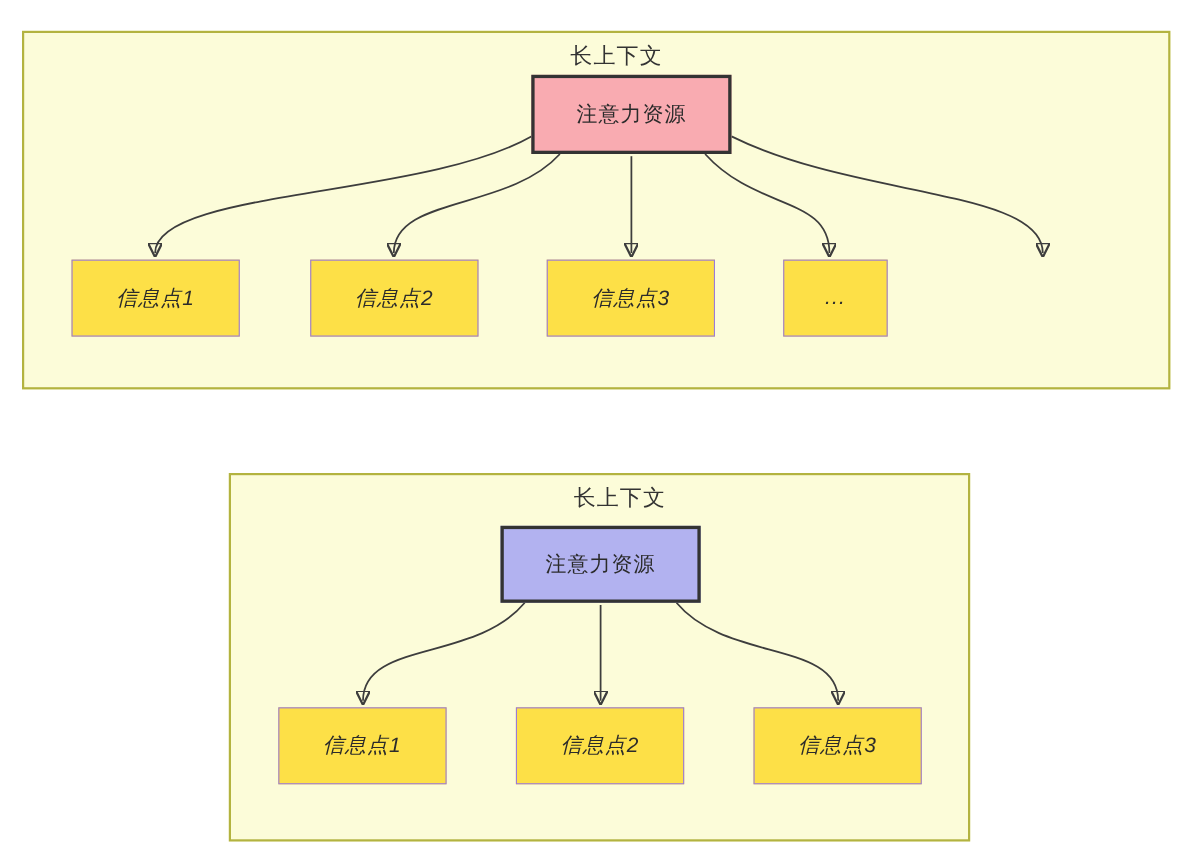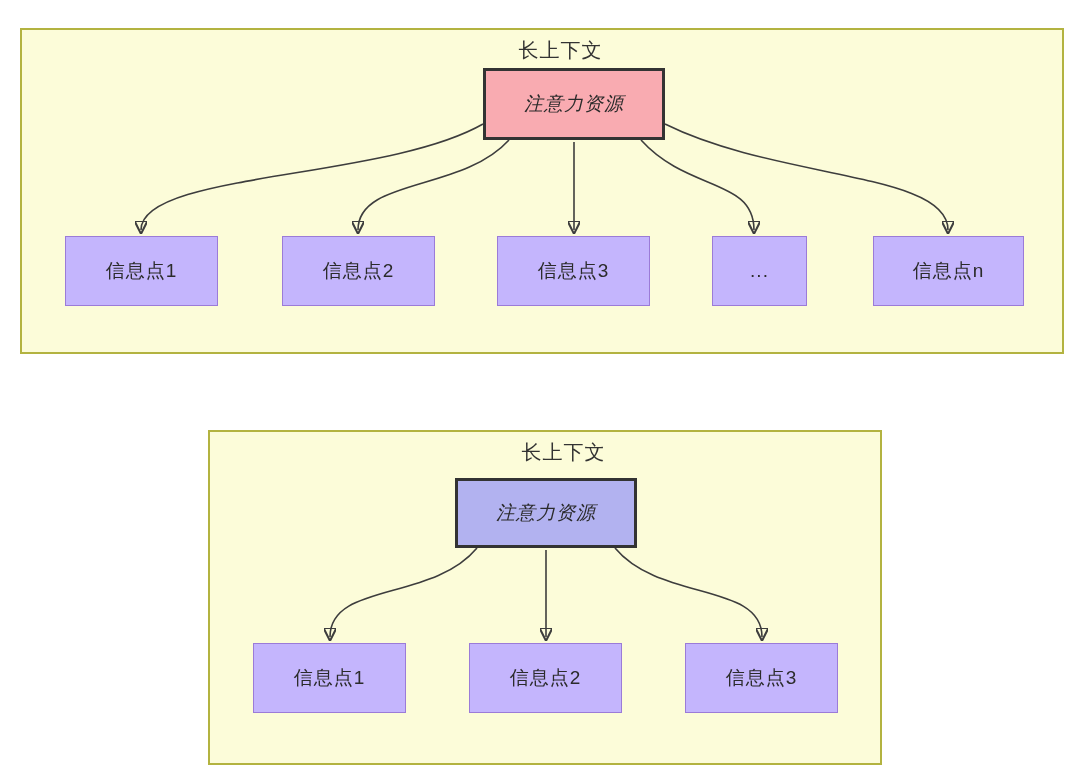--- a/index.html
+++ b/index.html
@@ -35,27 +35,27 @@
   svg.connectors path { fill: none; stroke: #3D3D3D; stroke-width: 1.6px; }
 
   .node {
     position: absolute; z-index: 3;
     display: flex; align-items: center; justify-content: center;
     font-size: 19px; color: #2B2B2B;
     letter-spacing: 1px;
   }
   .node-source {
     border: 3px solid #333333;
-    font-style: italic;
   }
   .node-source.pink   { background: #F9ABB1; }
   .node-source.purple { background: #B2B2F0; }
   .node-target {
-    background: #c4b5fd;
+    background: #fde047;
     border: 1.5px solid #9B7BD8;
+    font-style: italic;
   }
 
   
   .n-long-src { left: 483px; top: 68px;  width: 182px; height: 72px; }
   .n-long-t1  { left: 65px;  top: 236px; width: 153px; height: 70px; }
   .n-long-t2  { left: 282px; top: 236px; width: 153px; height: 70px; }
   .n-long-t3  { left: 497px; top: 236px; width: 153px; height: 70px; }
   .n-long-t4  { left: 712px; top: 236px; width: 95px;  height: 70px; }
   .n-long-t5  { left: 873px; top: 236px; width: 151px; height: 70px; }
 
@@ -104,23 +104,20 @@
   </div>
   <div class="node node-target n-long-t2">
     <span>信息点2</span>
   </div>
   <div class="node node-target n-long-t3">
     <span>信息点3</span>
   </div>
   <div class="node node-target n-long-t4">
     <span>...</span>
   </div>
-  <div class="node node-target n-long-t5">
-    <span>信息点n</span>
-  </div>
 
   <div class="node node-source purple n-short-src">
     <span>注意力资源</span>
   </div>
   <div class="node node-target n-short-t1">
     <span>信息点1</span>
   </div>
   <div class="node node-target n-short-t2">
     <span>信息点2</span>
   </div>

